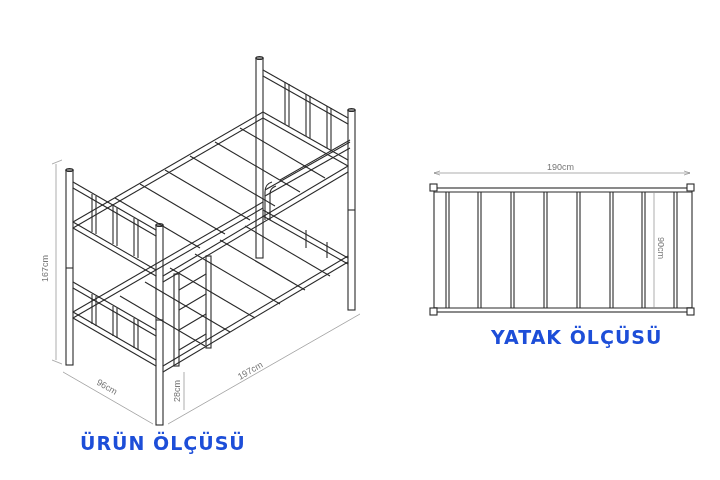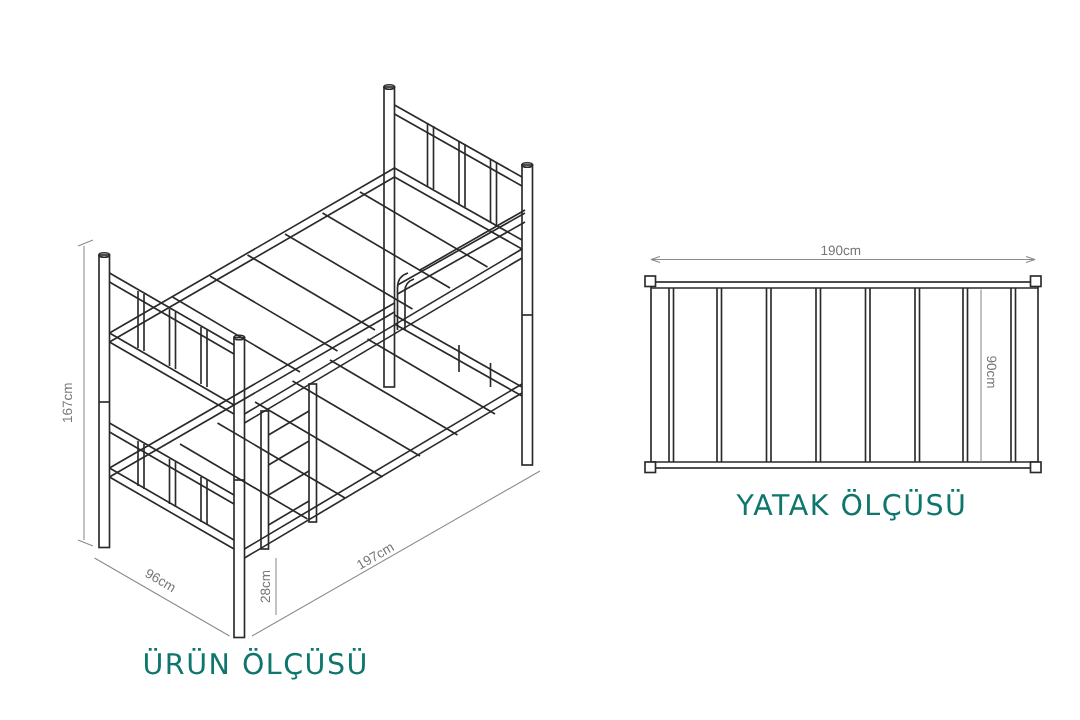--- a/index.html
+++ b/index.html
@@ -1,20 +1,20 @@
 <!DOCTYPE html>
 <html><head>
 <meta charset="utf-8">
 <style>
   html, body { margin: 0; padding: 0; background: #ffffff; }
   body { width: 720px; height: 480px; position: relative; overflow: hidden;
          font-family: "Liberation Sans", sans-serif; }
   svg { position: absolute; left: 0; top: 0; }
   .title { position: absolute; font-family: "DejaVu Sans", sans-serif;
-           font-size: 19px; letter-spacing: 1px; color: #0f766e; font-weight: normal; text-align: right; }
+           font-size: 19px; letter-spacing: 1px; color: #1d4ed8; font-weight: bold; text-align: right; }
   .dim { font-family: "Liberation Sans", sans-serif; font-size: 9px; fill: #777777; }
   .tube { fill: none; stroke: #2a2a2a; stroke-width: 1.1; }
   .dimline { fill: none; stroke: #8a8a8a; stroke-width: 0.7; }
 </style>
 </head>
 <body>
 
 <svg width="720" height="480" viewBox="0 0 720 480">
 
   <g>
@@ -167,14 +167,14 @@
     <line class="dimline" x1="434" y1="173" x2="440" y2="171"></line>
     <line class="dimline" x1="434" y1="173" x2="440" y2="175"></line>
     <line class="dimline" x1="690" y1="173" x2="684" y2="171"></line>
     <line class="dimline" x1="690" y1="173" x2="684" y2="175"></line>
     <line class="dimline" x1="654" y1="193" x2="654" y2="308"></line>
   </g>
   <text class="dim" x="547" y="170">190cm</text>
   <text class="dim" x="0" y="0" transform="translate(658,237) rotate(90)">90cm</text>
 </svg>
 
-<div class="title" style="left:95px; top:432px;">ÜRÜN ÖLÇÜSÜ</div>
+<div class="title" style="left:80px; top:432px;">ÜRÜN ÖLÇÜSÜ</div>
 <div class="title" style="left:491px; top:326px;">YATAK ÖLÇÜSÜ</div>
 
 </body></html>

